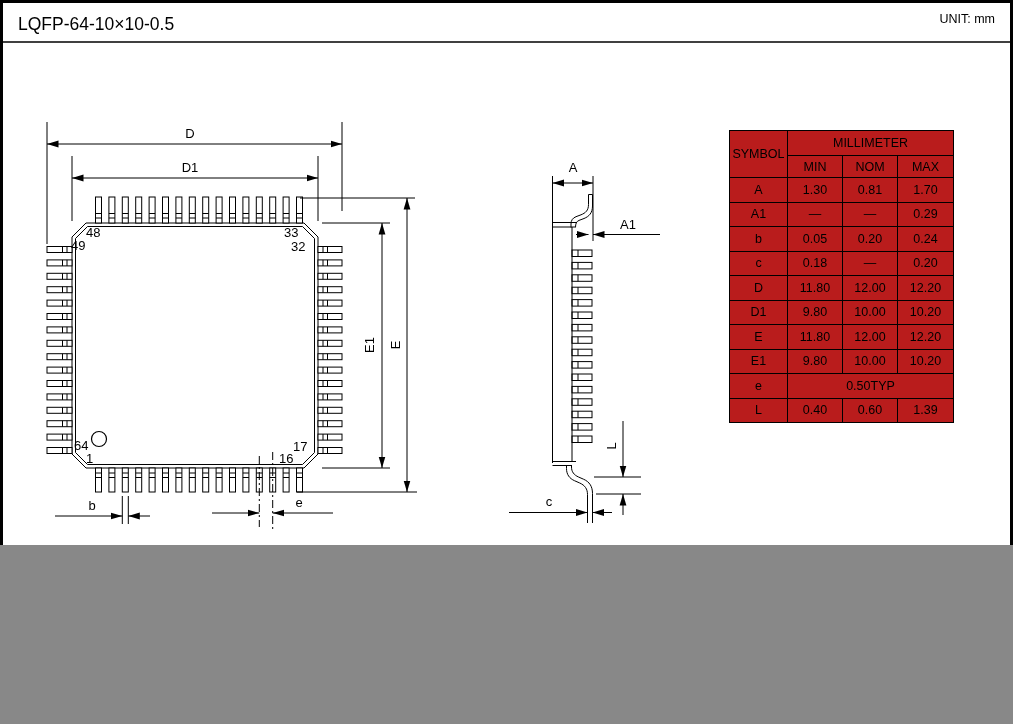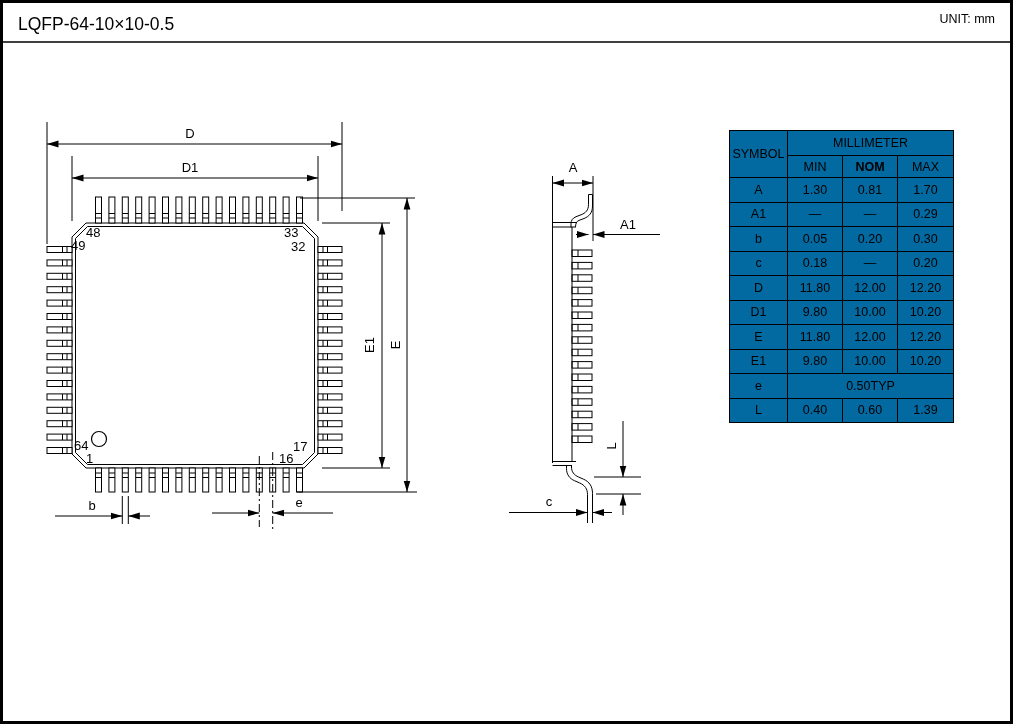--- a/index.html
+++ b/index.html
@@ -1,31 +1,31 @@
 <!DOCTYPE html>
 <html><head>
 <meta charset="utf-8">
 <style>
   html,body{margin:0;padding:0;background:#888;}
-  .canvas{position:relative;width:1013px;height:724px;background:#ffffff;overflow:hidden;}
+  .canvas{position:relative;width:1013px;height:545px;background:#ffffff;overflow:hidden;}
   svg{position:absolute;left:0;top:0;}
   .ln{stroke:#000;stroke-width:1;fill:none;}
   .ln2{stroke:#000;stroke-width:1.5;fill:none;}
   .lbl{font:13px "Liberation Sans", sans-serif;fill:#000;}
   .pinlbl{font:13px "Liberation Sans", sans-serif;fill:#000;}
   .title-text{font:17.5px "Liberation Sans", sans-serif;fill:#000;}
   .unit-text{font:12.5px "Liberation Sans", sans-serif;fill:#000;}
   #pins-layer rect{fill:#fff;stroke:#000;stroke-width:1;}
   #pins-layer line{stroke:#000;stroke-width:1;}
   .dim-table{position:absolute;left:729px;top:130px;border-collapse:collapse;table-layout:fixed;
-             font:12.5px "Liberation Sans", sans-serif;color:#000;background:#0369a1;}
+             font:12.5px "Liberation Sans", sans-serif;color:#000;background:#b91c1c;}
   .dim-table td{border:1px solid #000;text-align:center;vertical-align:middle;padding:0;}
   .dim-table td.c-sym{width:57px;}
   .dim-table td.c-min{width:54px;}
-  .dim-table td.c-nom{width:54px;font-weight:bold;}
+  .dim-table td.c-nom{width:54px;}
   .dim-table td.c-max{width:55px;}
   .dim-table tr.h1 td{height:24px;}
   .dim-table tr.h2 td{height:21px;}
   .dim-table tr.d td{height:23.5px;}
 </style>
 </head>
 <body>
 
 <div class="canvas">
 
@@ -376,21 +376,21 @@
       <tr class="d">
         <td>A1</td>
         <td>—</td>
         <td>—</td>
         <td>0.29</td>
       </tr>
       <tr class="d">
         <td>b</td>
         <td>0.05</td>
         <td>0.20</td>
-        <td>0.30</td>
+        <td>0.24</td>
       </tr>
       <tr class="d">
         <td>c</td>
         <td>0.18</td>
         <td>—</td>
         <td>0.20</td>
       </tr>
       <tr class="d">
         <td>D</td>
         <td>11.80</td>

